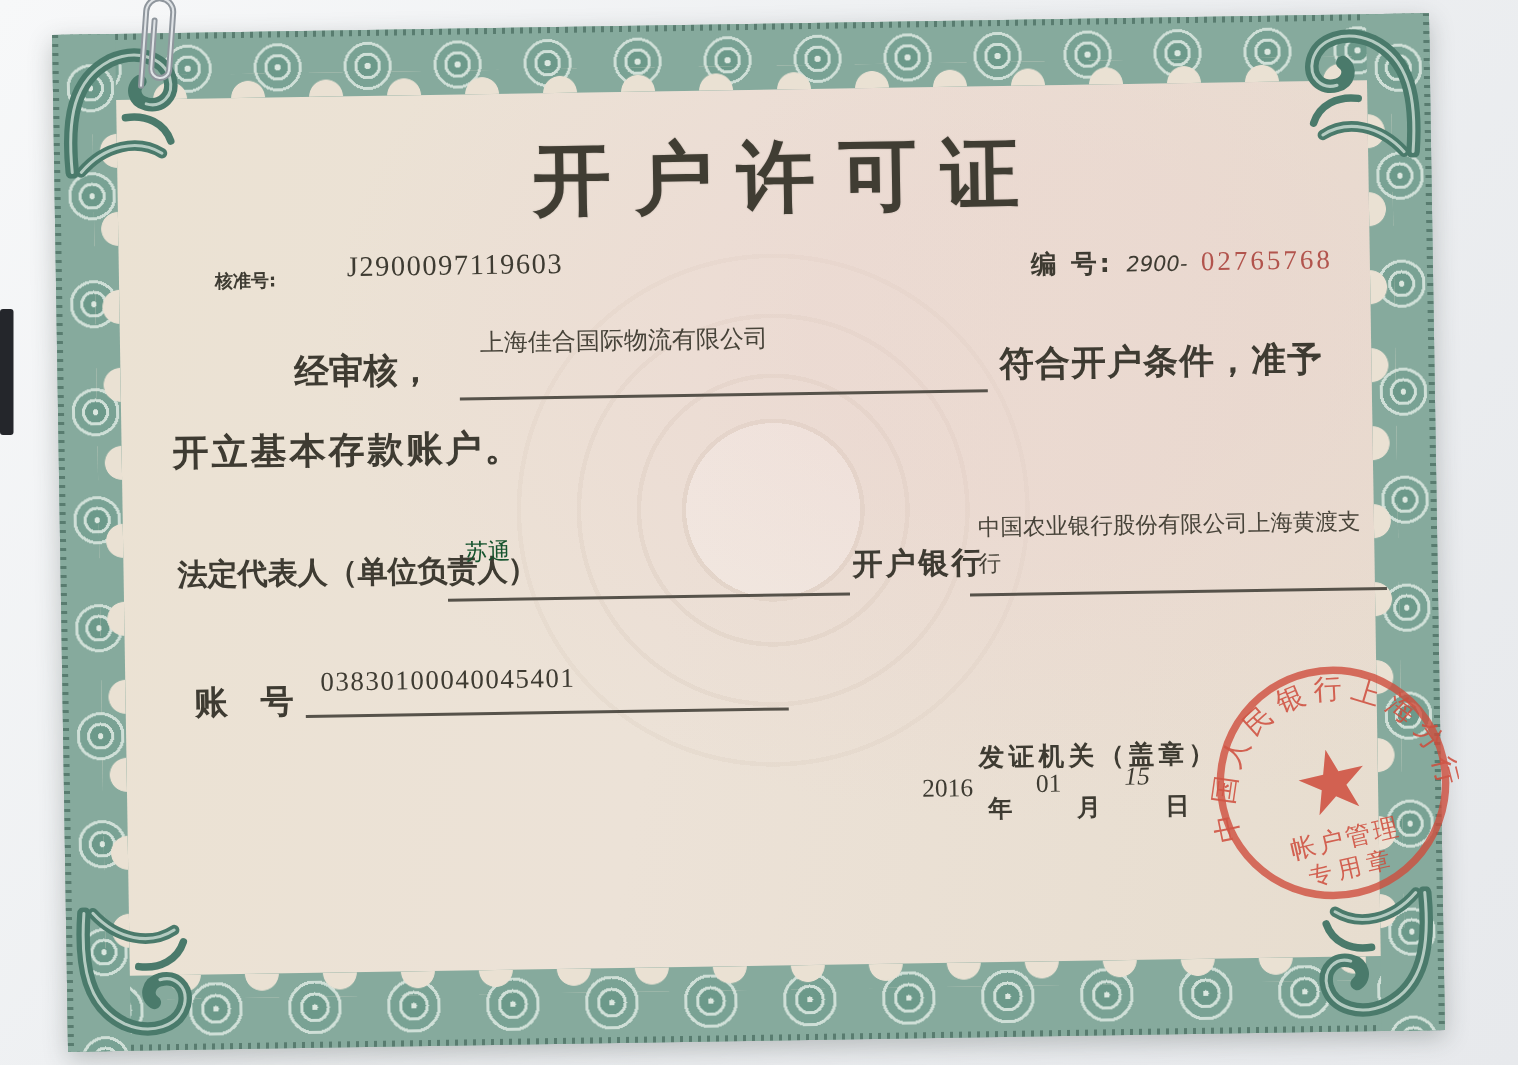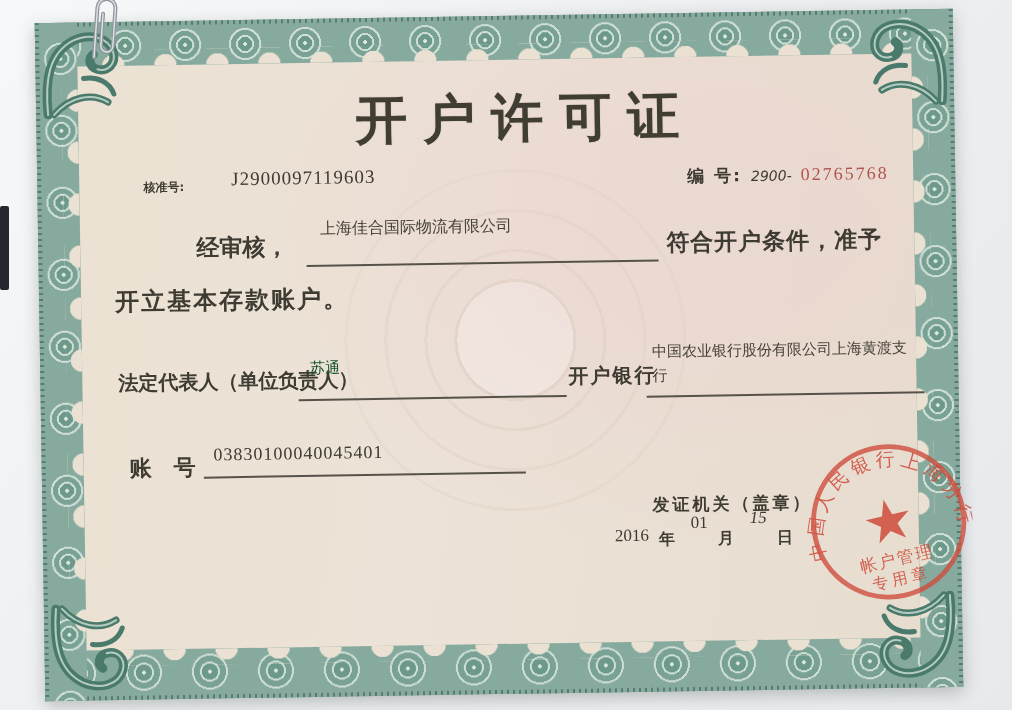--- a/index.html
+++ b/index.html
@@ -102,21 +102,21 @@
 
   .account-label{left:88px;top:432px;font-size:22px;font-weight:bold;}
   .account-value{left:172px;top:424px;font-size:18px;letter-spacing:1px;}
   .u-account{left:162px;top:456px;width:322px;}
 
   .issuer-label{left:610px;top:480px;font-size:17px;font-weight:bold;letter-spacing:3px;}
   .date-row{left:572px;top:502px;display:flex;align-items:flex-start;font-size:16px;}
   .date-row span{position:relative;}
   .d-num{font-family:"Liberation Serif","DejaVu Serif",serif;font-size:17px;}
   .d-unit{font-weight:bold;margin:0 10px;top:14px;}
-  .d-y{top:10px;text-align:right;} .d-m{top:-2px;margin-left:6px;} .d-d{top:-6px;margin-left:6px;font-style:italic;}
+  .d-y{top:0;text-align:right;} .d-m{top:-2px;margin-left:6px;} .d-d{top:-6px;margin-left:6px;font-style:italic;}
 
   .seal{position:absolute;left:762px;top:428px;width:168px;height:168px;opacity:.93;}
 
   .paperclip{position:absolute;left:74px;top:-6px;width:66px;height:70px;z-index:6;transform:rotate(4deg);}
 </style>
 </head>
 <body>
 
 <div class="photo">
   <div class="dark-sliver"></div>

